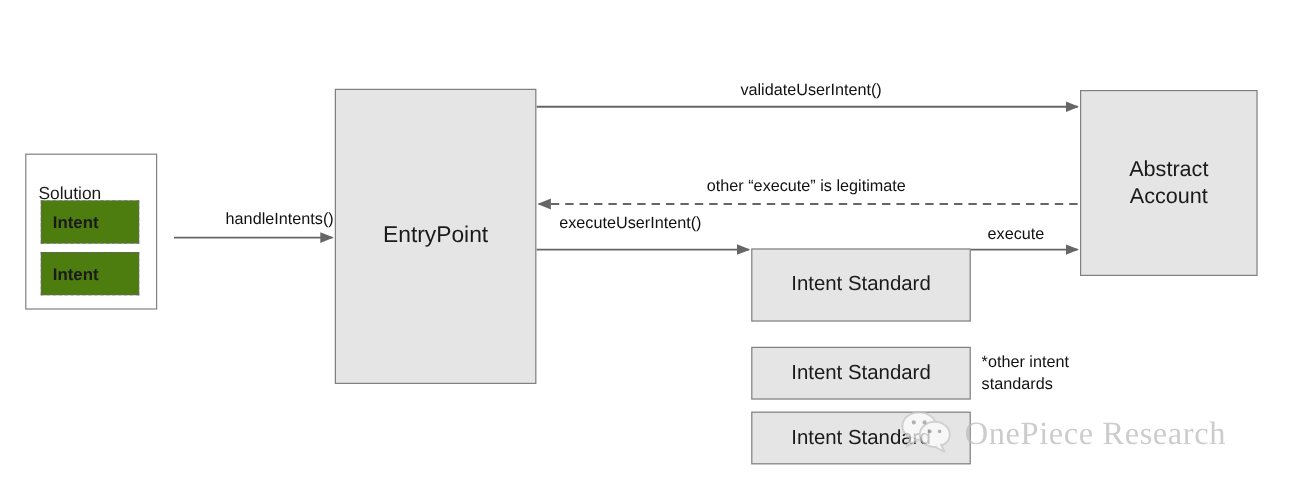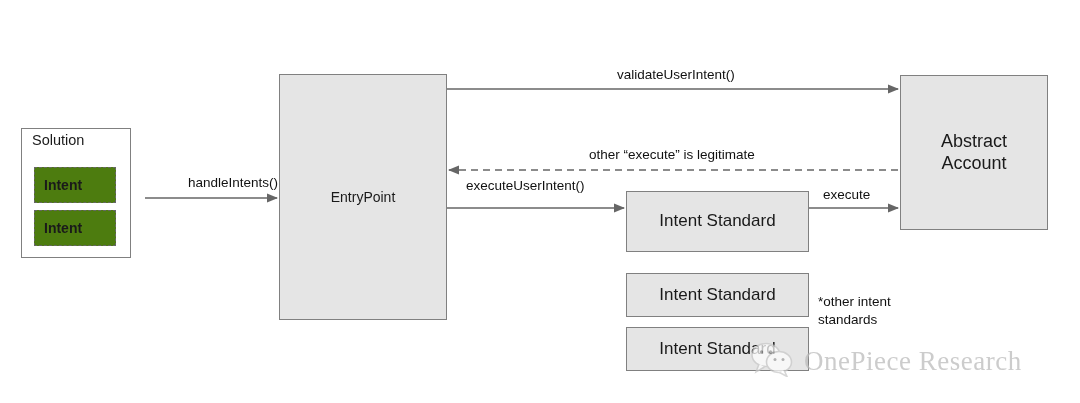--- a/index.html
+++ b/index.html
@@ -46,21 +46,21 @@
   #solution-box {
     left: 21px;
     top: 128px;
     width: 110px;
     height: 130px;
     display: block;
   }
   #solution-label {
     position: absolute;
     left: 10px;
-    top: 3px;
+    top: 25px;
     font-size: 14.5px;
     color: #1a1a1a;
     text-align: left;
   }
   #intent-a {
     left: 12px;
     top: 38px;
     width: 82px;
     height: 36px;
     position: absolute;
@@ -78,37 +78,38 @@
     padding-left: 9px;
     font-size: 14px;
   }
 
   
   #entrypoint-box {
     left: 279px;
     top: 74px;
     width: 168px;
     height: 246px;
-    font-size: 14px;
+    font-size: 19px;
   }
 
   
   #abstract-account-box {
     left: 900px;
     top: 75px;
     width: 148px;
     height: 155px;
     font-size: 18px;
   }
 
   
   .intent-standard {
     left: 626px;
     width: 183px;
     font-size: 17px;
+    margin-top: 16px;
   }
   #intent-standard-1 { top: 191px; height: 61px; }
   #intent-standard-2 { top: 273px; height: 44px; }
   #intent-standard-3 { top: 327px; height: 44px; }
 
   
   .edge-label {
     position: absolute;
     font-size: 13.5px;
     color: #111111;

